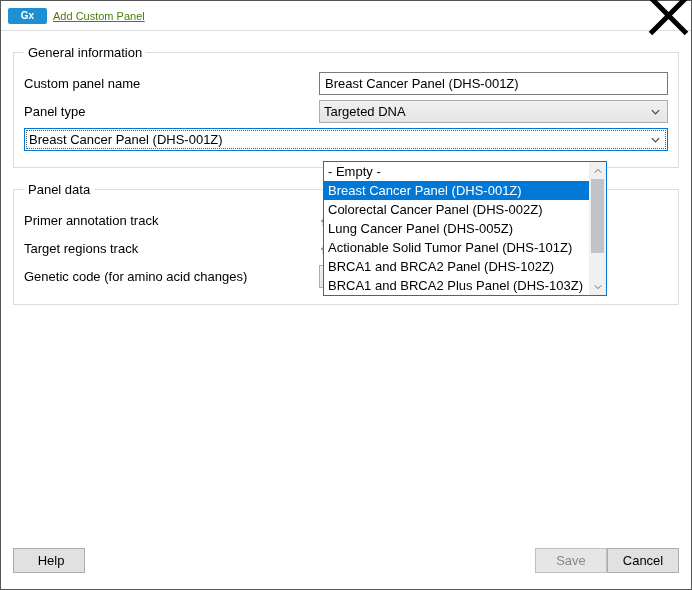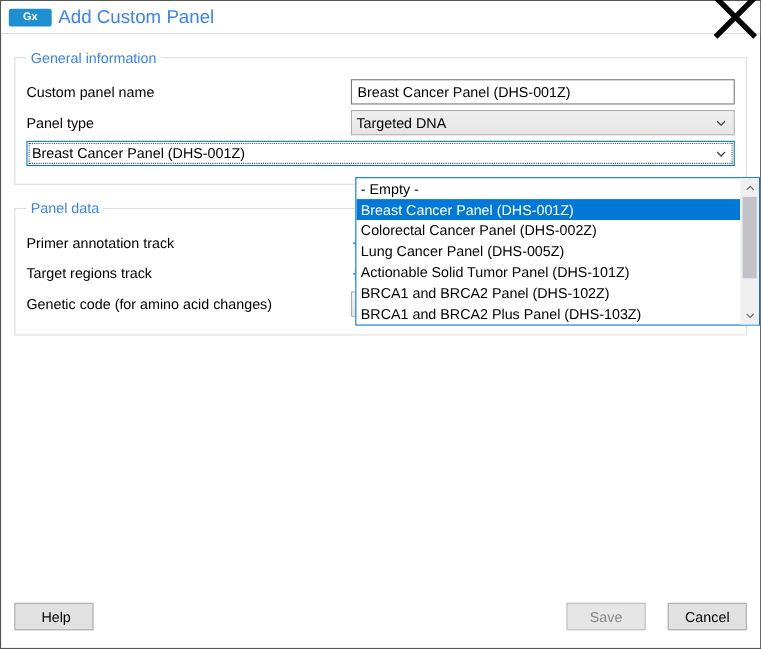--- a/index.html
+++ b/index.html
@@ -34,22 +34,23 @@
     color: #fff;
     font-size: 10px;
     font-weight: bold;
     display: flex;
     align-items: center;
     justify-content: center;
     border-radius: 2px;
   }
   .titlebar .title {
     flex: 1;
-    font-size: 17px;
-    color: #3b82f6;
+    font-size: 11px;
+    color: #4d7c0f;
+    text-decoration: underline;
   }
   .titlebar .close-btn {
     width: 45px; height: 29px;
     display: flex;
     align-items: center;
     justify-content: center;
     font-size: 14px;
     cursor: pointer;
   }
 
@@ -60,21 +61,21 @@
   }
 
   fieldset.group {
     border: 1px solid #ddd;
     margin: 6px 0 14px 0;
     padding: 8px 10px 12px 10px;
   }
   fieldset.group > legend {
     font-size: 13px;
     padding: 0 4px;
-    color: #3b82f6;
+    color: #000000;
   }
 
   .form-row {
     display: flex;
     align-items: center;
     margin: 3px 0;
     height: 25px;
   }
   .form-row .label {
     width: 295px;
@@ -144,21 +145,21 @@
     display: flex;
     align-items: center;
     padding: 0 2px 0 4px;
     width: 28px;
   }
 
   .dropdown {
     position: absolute;
     left: 322px;
     top: 130px;
-    width: 368px;
+    width: 284px;
     border: 1px solid #0078d7;
     background: #fff;
     z-index: 10;
     display: flex;
   }
   .dropdown .list {
     flex: 1;
     overflow: hidden;
   }
   .dropdown .item {
@@ -210,21 +211,21 @@
   .footer .spacer { flex: 1; }
   button.btn {
     height: 25px;
     min-width: 72px;
     border: 1px solid #adadad;
     background: #e1e1e1;
     font-family: inherit;
     font-size: 13px;
     padding: 0 12px;
     cursor: pointer;
-    margin-left: 20px;
+    margin-left: 0;
   }
   button.btn:first-child { margin-left: 0; padding-left: 16px; }
   button.btn:disabled {
     color: #888;
     cursor: default;
     border-color: #bfbfbf;
     background: #e6e6e6;
   }
 </style>
 </head>

